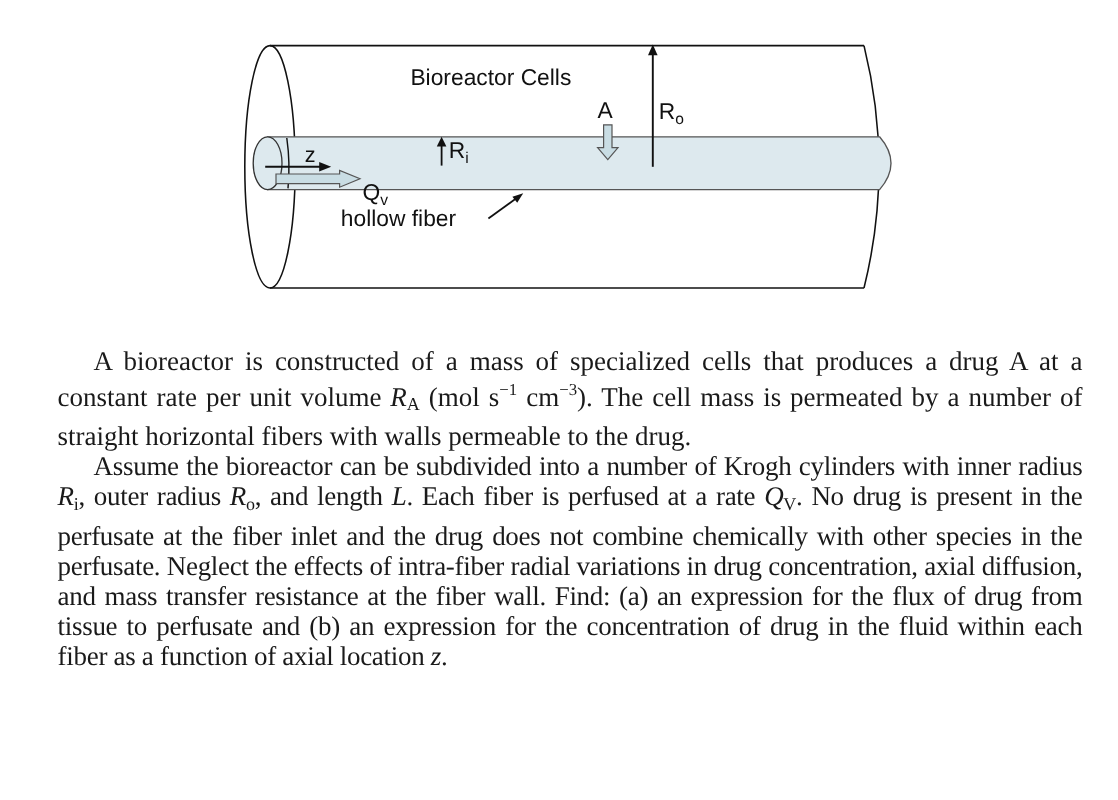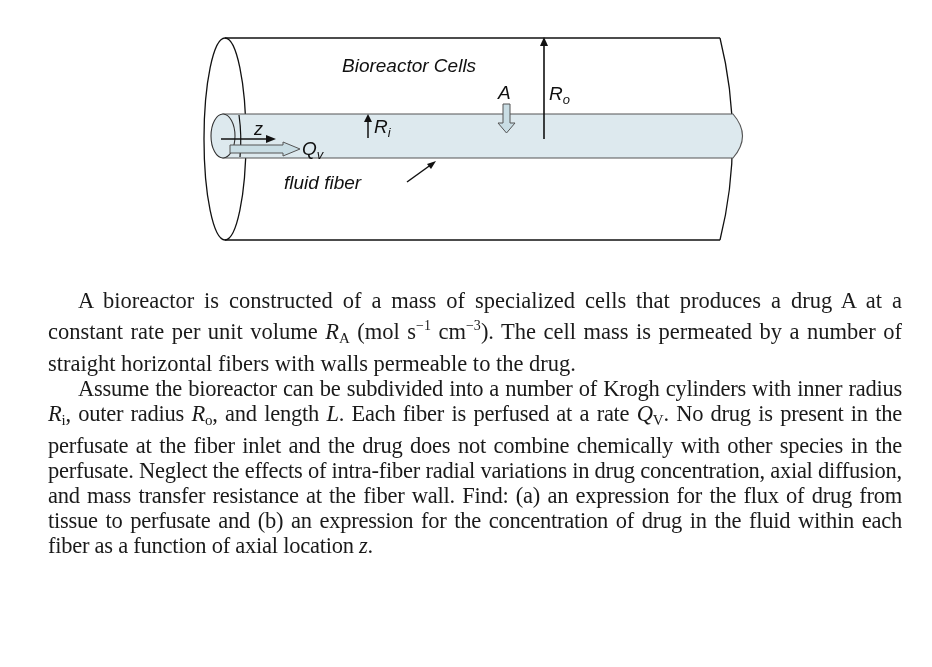--- a/index.html
+++ b/index.html
@@ -1,17 +1,17 @@
 <!DOCTYPE html>
 <html><head>
 <meta charset="utf-8">
 <style>
   html, body { margin: 0; padding: 0; background: #ffffff; }
   body { width: 932px; height: 667px; position: relative; overflow: hidden; }
-  .figure { position: absolute; left: 0; top: 0; width: 932px; height: 260px; font-style: italic; }
+  .figure { position: absolute; left: 0; top: 0; width: 932px; height: 260px; }
   .figure svg { position: absolute; left: 0; top: 0; }
   .lbl { position: absolute; font-family: "Liberation Sans", sans-serif; color: #111; font-size: 19px; line-height: 1; white-space: nowrap; }
   .lbl sub { font-size: 13px; vertical-align: -4px; }
   .text { position: absolute; left: 48px; top: 288px; width: 854px;
           font-family: "Liberation Serif", serif; font-size: 22.5px; line-height: 25px; color: #1a1a1a; }
   .para { margin: 0; text-align: justify; text-indent: 30px; }
   .p2 { letter-spacing: -0.25px; }
   i { font-style: italic; }
   sub.m { font-style: normal; font-size: 15px; vertical-align: -4px; }
   sup.m { font-size: 14px; vertical-align: 9px; }
@@ -63,20 +63,20 @@
       <line x1="407" y1="182" x2="432" y2="164" stroke="#111" stroke-width="1.5"></line>
       <polygon points="436,161 427,164 431,169" fill="#111"></polygon>
     </g>
   </svg>
 
   <div class="lbl" style="left:342px; top:56px;">Bioreactor Cells</div>
   <div class="lbl" style="left:498px; top:83px;">A</div>
   <div class="lbl" style="left:549px; top:84px;"><span>R</span><sub>o</sub></div>
   <div class="lbl" style="left:374px; top:117px;text-align:center;"><span>R</span><sub>i</sub></div>
   <div class="lbl" style="left:254px; top:120px; font-size:18px;">z</div>
-  <div class="lbl" style="left:302px; top:139px;"><span>Q</span><sub>v</sub></div>
-  <div class="lbl" style="left:284px; top:173px;">fluid fiber</div>
+  <div class="lbl" style="left:302px; top:152px;"><span>Q</span><sub>v</sub></div>
+  <div class="lbl" style="left:284px; top:173px;">hollow fiber</div>
 </div>
 
 <div class="text">
   <p class="para"><span>A bioreactor is constructed of a mass of specialized cells that produces a drug A at a constant rate per unit volume </span><i>R</i><sub class="m">A</sub><span> (mol s</span><sup class="m">−1</sup><span> cm</span><sup class="m">−3</sup><span>). The cell mass is permeated by a number of straight horizontal fibers with walls permeable to the drug.</span></p>
   <p class="para p2"><span>Assume the bioreactor can be subdivided into a number of Krogh cylinders with inner radius </span><i>R</i><sub class="m">i</sub><span>, outer radius </span><i>R</i><sub class="m">o</sub><span>, and length </span><i>L</i><span>. Each fiber is perfused at a rate </span><i>Q</i><sub class="m">V</sub><span>. No drug is present in the perfusate at the fiber inlet and the drug does not combine chemically with other species in the perfusate. Neglect the effects of intra-fiber radial variations in drug concentration, axial diffusion, and mass transfer resistance at the fiber wall. Find: (a) an expression for the flux of drug from tissue to perfusate and (b) an expression for the concentration of drug in the fluid within each fiber as a function of axial location </span><i>z</i><span>.</span></p>
 </div>
 
 </body></html>

